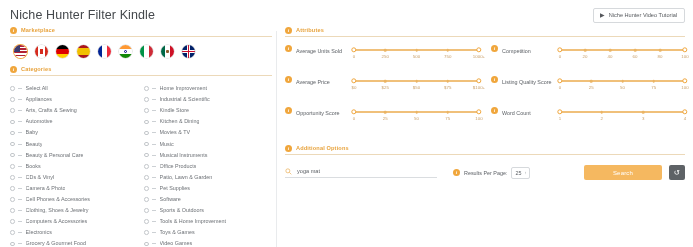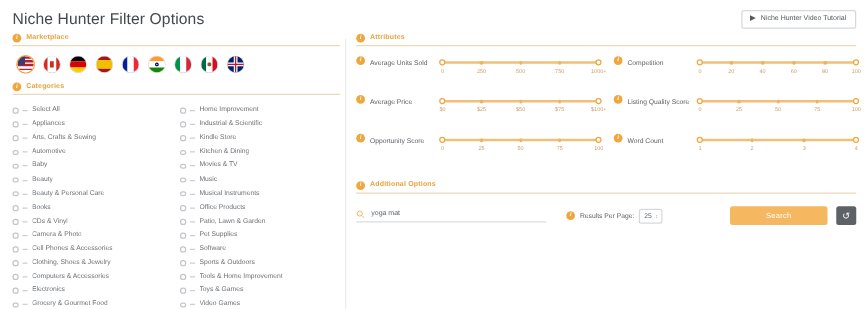--- a/index.html
+++ b/index.html
@@ -142,21 +142,21 @@
     background: #5e6266; border: none; border-radius: 2px;
     color: #fff; font-size: 7.5px; line-height: 15px; text-align: center;
   }
 </style>
 </head>
 <body>
 
 <div class="page">
 
   <div class="header">
-    <div class="page-title">Niche Hunter Filter Options</div>
+    <div class="page-title">Niche Hunter Filter Kindle</div>
     <div class="tutorial-btn">
       <span class="play">▶</span>
       <span>Niche Hunter Video Tutorial</span>
     </div>
   </div>
 
   <div class="body">
 
     <div class="col-left">
 

